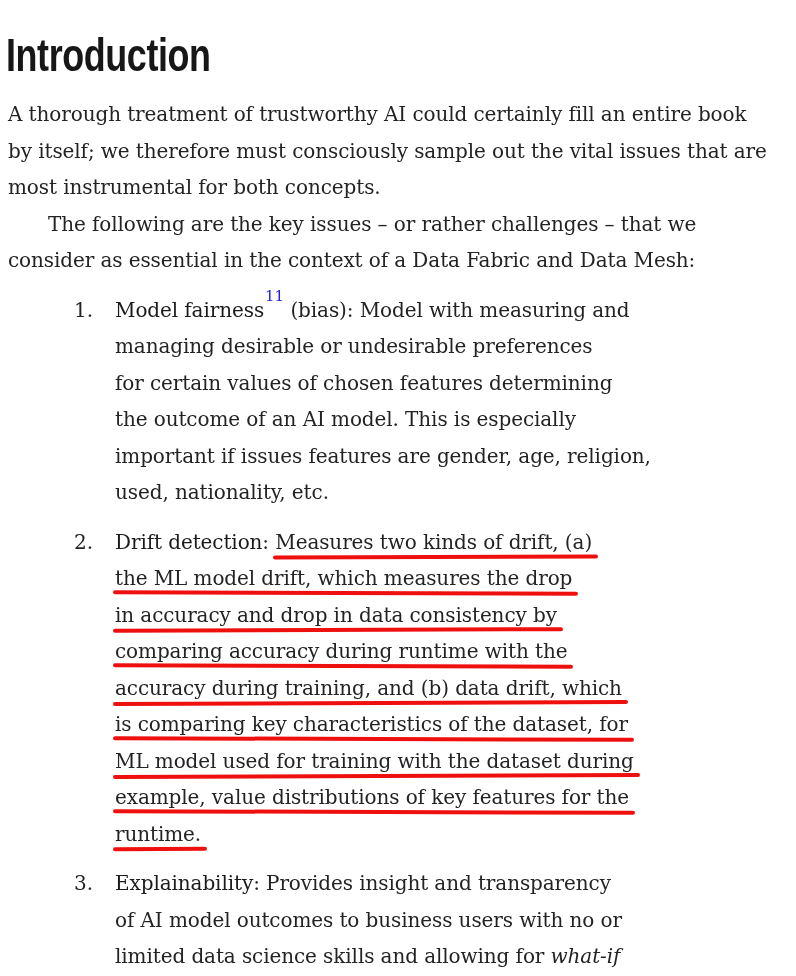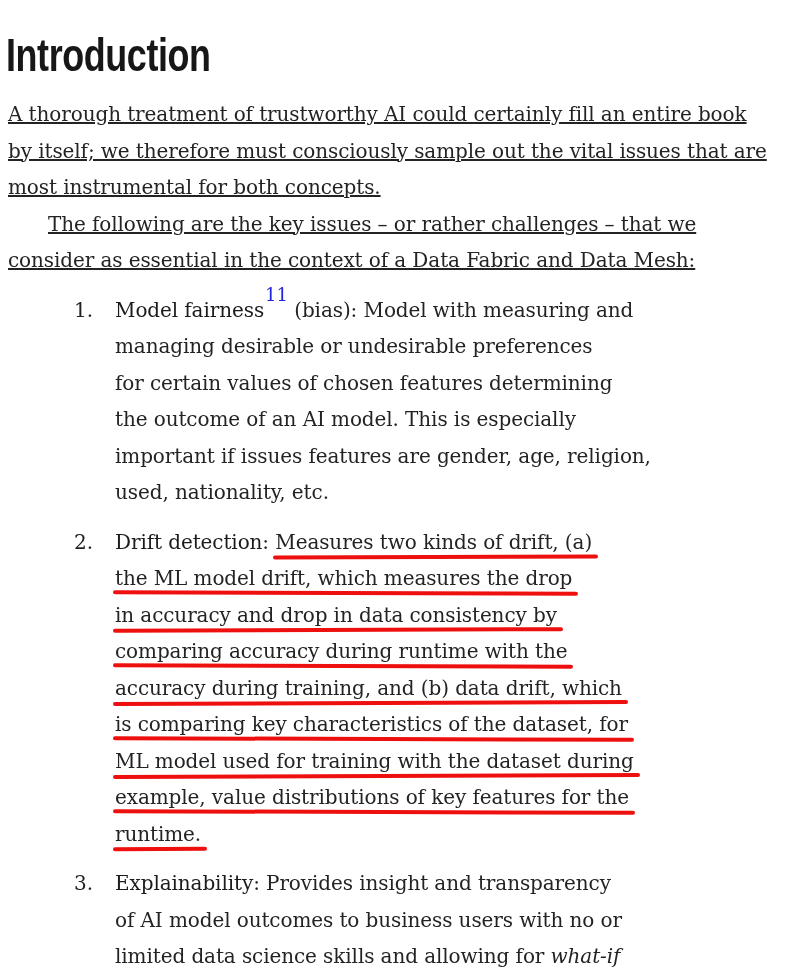--- a/index.html
+++ b/index.html
@@ -25,31 +25,31 @@
     font-size: 46px;
     line-height: 46px;
     color: #171717;
     letter-spacing: -0.5px;
   }
   h1.heading .squeeze {
     display: inline-block;
     transform: scaleX(0.78);
     transform-origin: 0 50%;
   }
-  .para { margin: 0; text-decoration: underline; }
+  .para { margin: 0; }
   .para.first { margin-top: 18px; }
   .ln { white-space: nowrap; }
   .ln.indent { text-indent: 40px; }
   .list { margin-top: 0; }
   .li { display: flex; margin-top: 13px; }
   .num { flex: none; width: 85px; text-align: right; }
   .li-content { margin-left: 22px; }
   b.term { font-weight: normal; color: #1b1b1b; }
   sup.fn {
-    font-size: 18px;
+    font-size: 15px;
     line-height: 0;
     position: relative;
     top: -8px;
     margin-left: 1px;
     letter-spacing: 0;
     color: #2222dd;
     cursor: pointer;
   }
   i.emph { }
   

